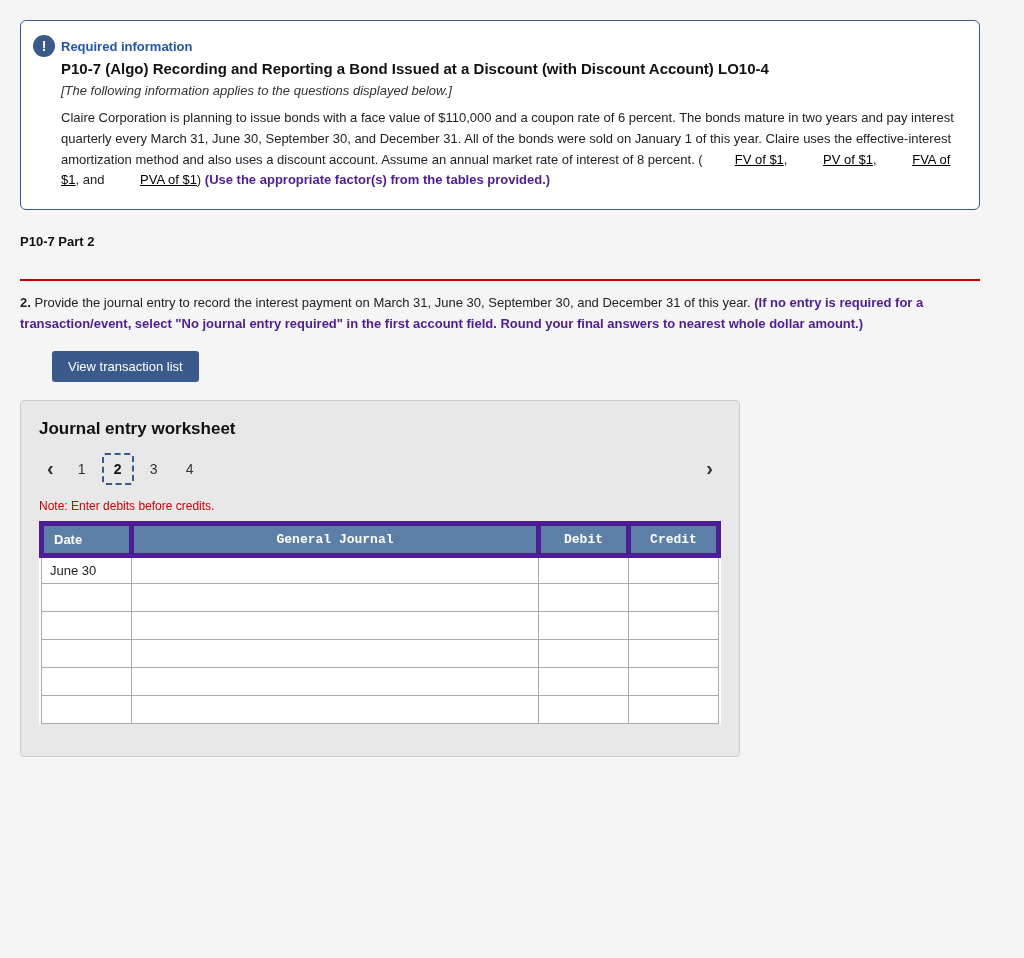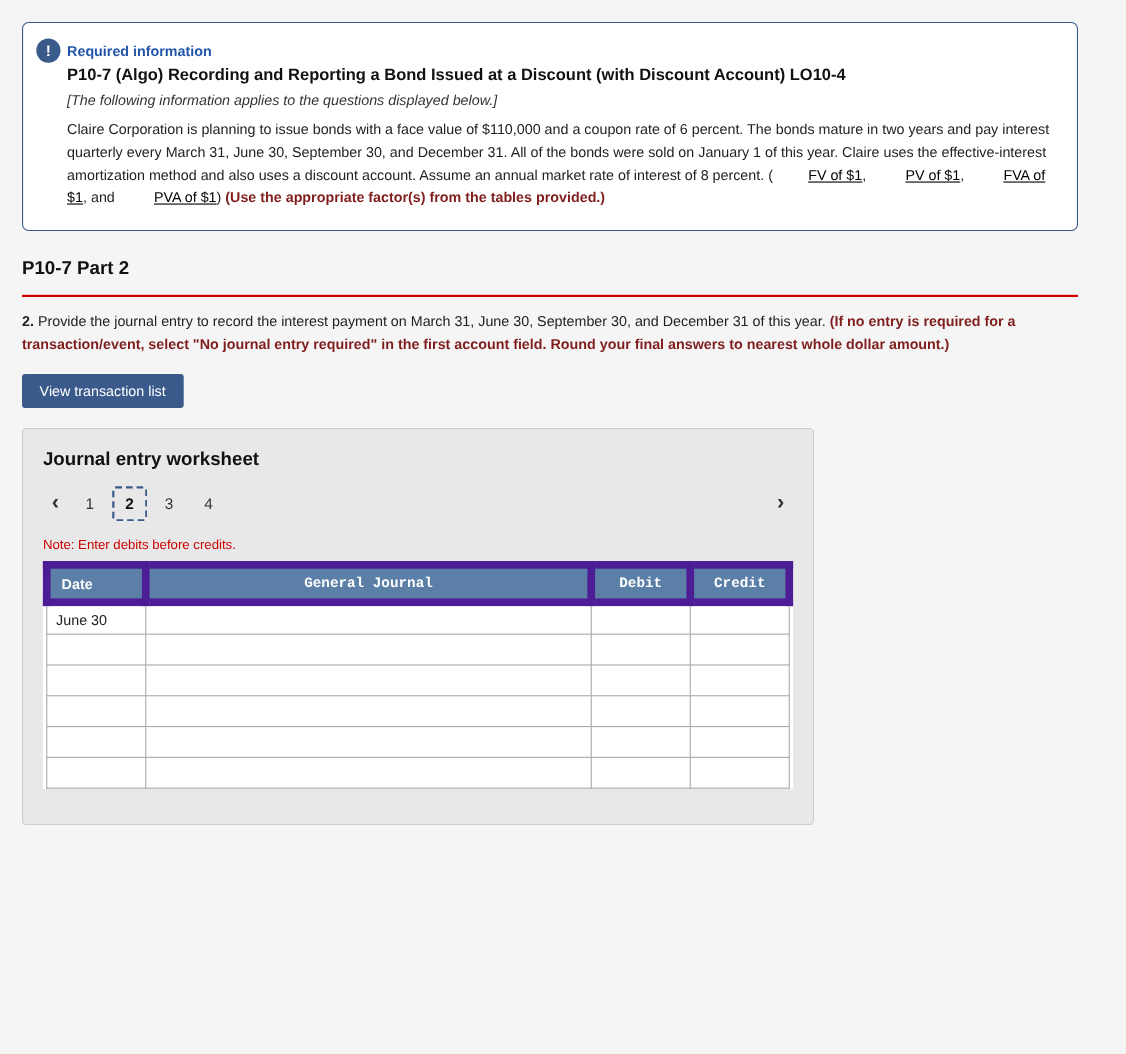--- a/index.html
+++ b/index.html
@@ -64,49 +64,50 @@
       color: #222;
     }
 
     .problem-body a {
       color: #000000;
       text-decoration: underline;
       padding-left: 32px;
     }
 
     .red-bold {
-      color: #7f1d1d;
+      color: #4c1d95;
       font-weight: bold;
     }
 
     .part-title {
       font-weight: bold;
-      font-size: 17px;
+      font-size: 13px;
       color: #111;
-      margin-bottom: 14px;
+      margin-bottom: 30px;
       max-width: 960px;
     }
 
     .question-text {
       font-size: 13px;
       line-height: 1.6;
       margin-bottom: 16px;
       max-width: 960px;
       color: #222;
     }
 
     .btn-view-transaction {
       background: #3a5a8c;
       color: #fff;
       border: none;
       padding: 8px 16px;
       font-size: 13px;
       border-radius: 3px;
       cursor: pointer;
       margin-bottom: 18px;
+      margin-left: 32px;
     }
 
     .worksheet-container {
       background: #e8e8e8;
       border: 1px solid #ccc;
       border-radius: 4px;
       padding: 18px 18px 18px 18px;
       max-width: 720px;
     }
 
@@ -179,21 +180,21 @@
       margin-bottom: 14px;
     }
 
     .journal-table th {
       background: #5b7fa6;
       color: #fff;
       font-size: 13px;
       font-weight: bold;
       padding: 6px 10px;
       text-align: left;
-      border: 7px solid #4c1d95;
+      border: 5px solid #4c1d95;
     }
 
     .journal-table th.center {
       text-align: center;
       font-family: Liberation Mono, monospace;
     }
 
     .journal-table td {
       border: 1px solid #aaa;
       padding: 5px 8px;

